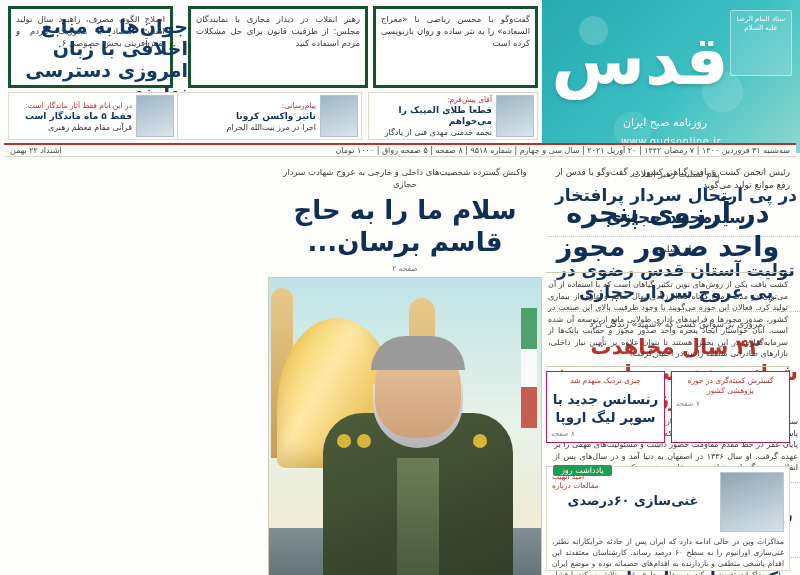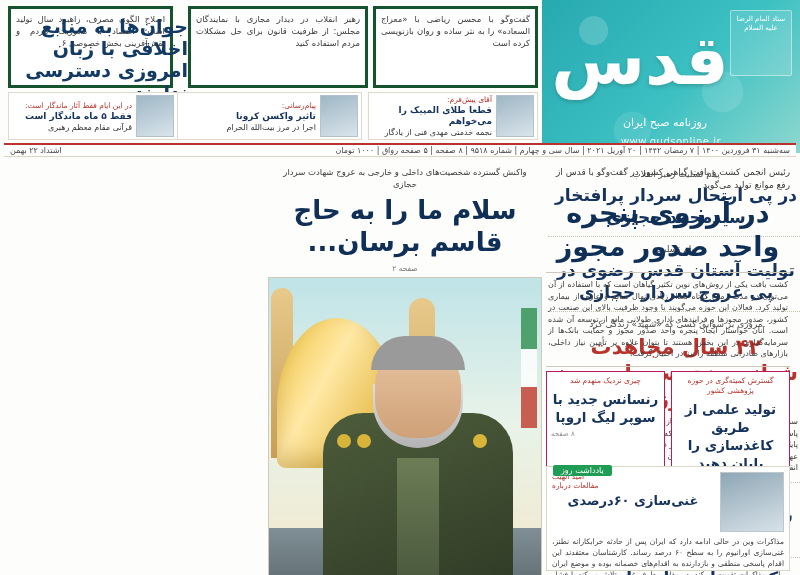--- a/index.html
+++ b/index.html
@@ -296,21 +296,20 @@
     <div class="col-right" style="left:0;width:256px;">
       <div class="r-kicker">رئیس انجمن کشت و بافت گیاهی کشور در گفت‌وگو با قدس از رفع موانع تولید می‌گوید</div>
       <div class="r-head">در آرزوی پنجره واحد صدور مجوز</div>
       <div class="r-rule"></div>
       <div class="r-body">کشت بافت یکی از روش‌های نوین تکثیر گیاهان است که با استفاده از آن می‌توان در مدت زمان کوتاه تعداد زیادی نهال سالم و عاری از بیماری تولید کرد. فعالان این حوزه می‌گویند با وجود ظرفیت بالای این صنعت در کشور، صدور مجوزها و فرایندهای اداری طولانی مانع از توسعه آن شده است. آنان خواستار ایجاد پنجره واحد صدور مجوز و حمایت بانک‌ها از سرمایه‌گذاری در این بخش هستند تا بتوان علاوه بر تأمین نیاز داخلی، بازارهای صادراتی منطقه را نیز در اختیار گرفت.</div>
       <div class="r-rule"></div>
 
       <div class="r-2col" style="margin-top:4px;">
         <div class="r-box">
           <div class="bk">گسترش کمیته‌گری در حوزه پژوهشی کشور</div>
-          <div class="bt">تولید علمی از طریق کاغذسازی را پایان دهید</div>
           <div class="bp">۷ صفحه</div>
         </div>
         <div class="r-box">
           <div class="bk">چیزی نزدیک منهدم شد</div>
           <div class="bt">رنسانس جدید با سوپر لیگ اروپا</div>
           <div class="bp">۸ صفحه</div>
         </div>
       </div>
 
       <div class="bottom-card" style="height:105px;">

